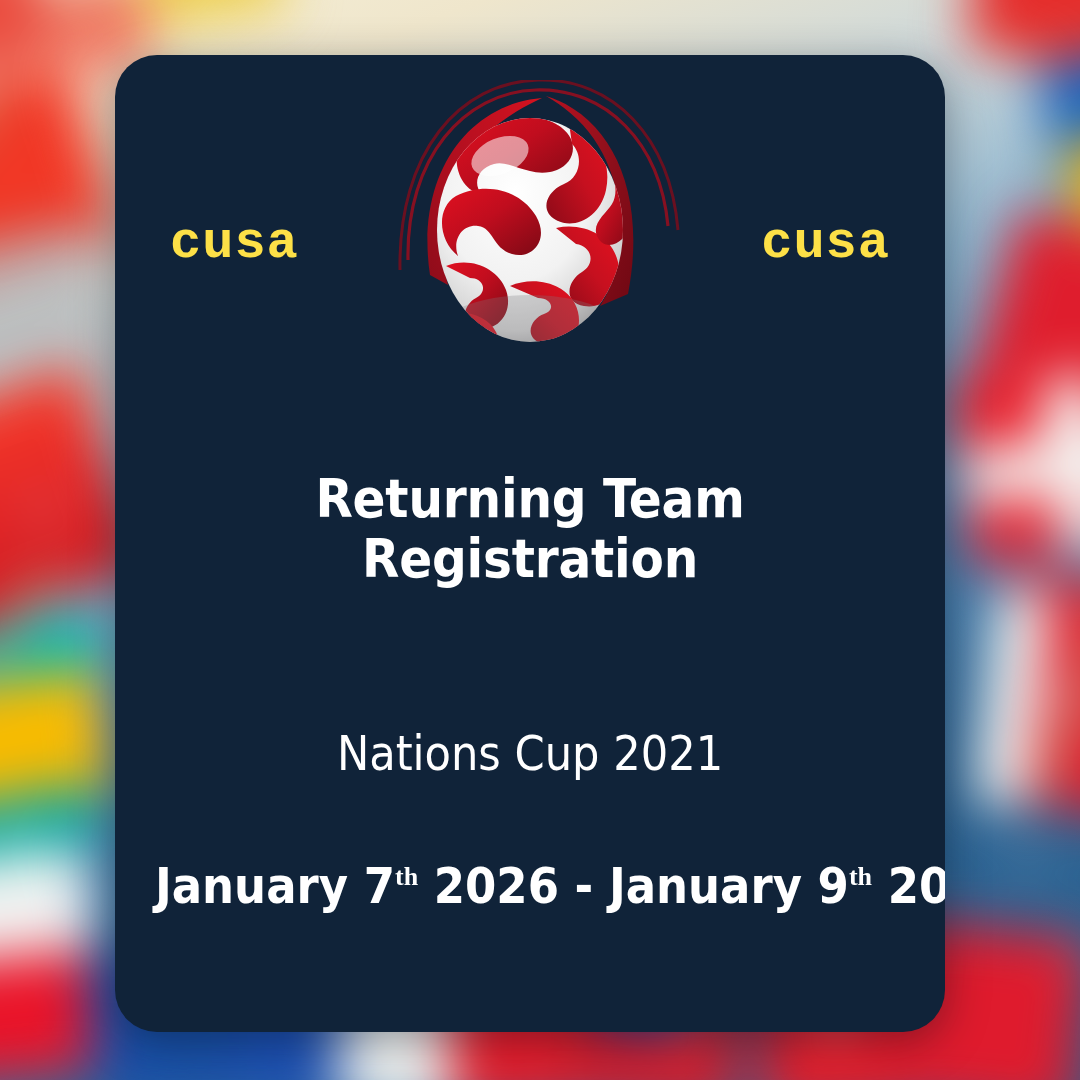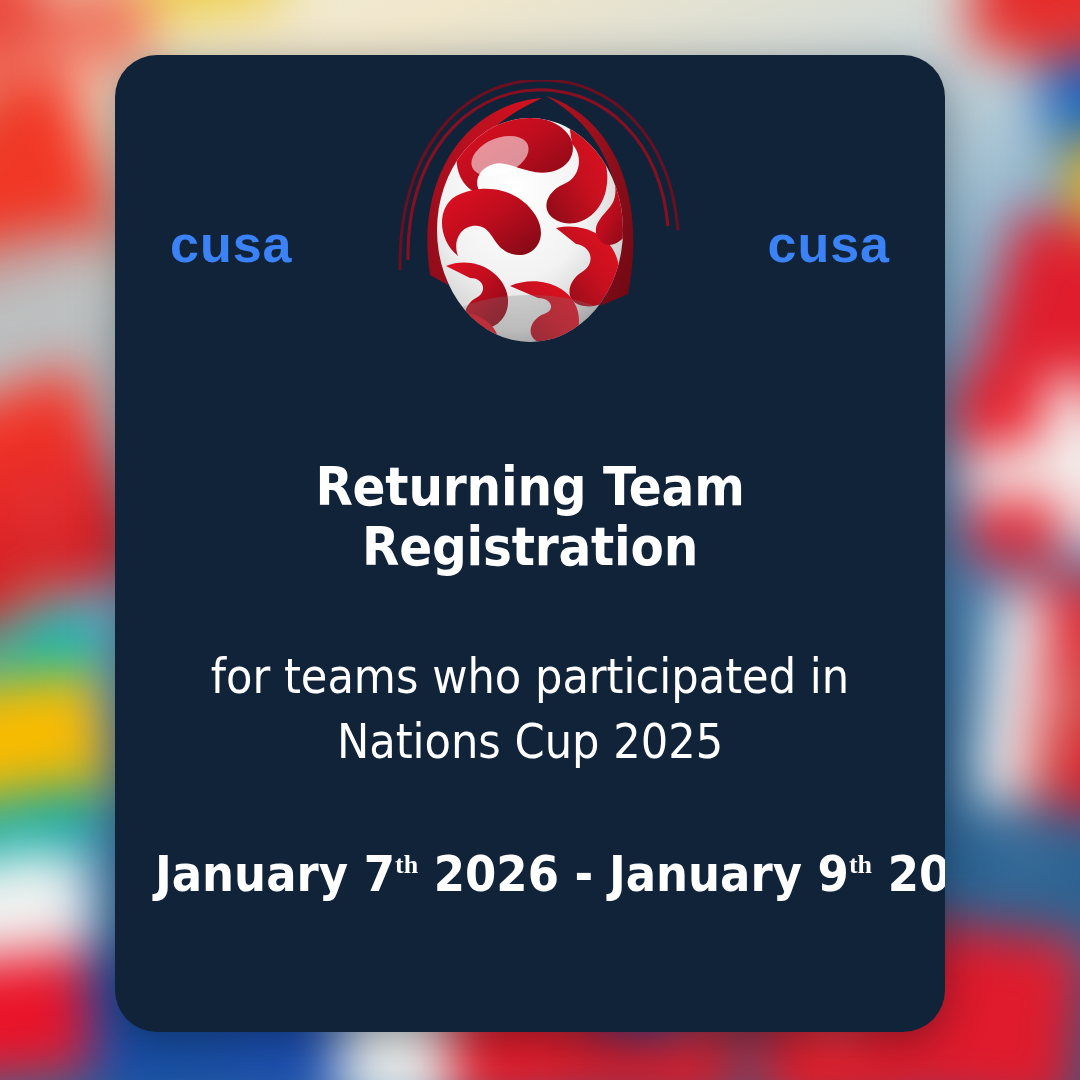--- a/index.html
+++ b/index.html
@@ -69,25 +69,25 @@
   .header {
     position: absolute;
     left: 0; right: 0;
     top: 0;
     height: 300px;
   }
 
   .wordmark {
     position: absolute;
     top: 163px;
-    font-family: Liberation Sans, sans-serif;
+    font-family: Liberation Mono, monospace;
     font-size: 52px;
     font-weight: 700;
     letter-spacing: 1px;
-    color: #3b82f6;
+    color: #fde047;
     line-height: 1;
     user-select: none;
   }
   .wordmark.left  { left: 55px; }
   .wordmark.right { right: 55px; }
   .wordmark .glyphs { display: inline-block; }
 
   .ball-wrap {
     position: absolute;
     left: 50%;
@@ -96,21 +96,21 @@
     height: 270px;
     transform: translateX(-50%);
   }
   .ball-wrap svg { display: block; width: 100%; height: 100%; }
 
   
   .body-text {
     position: absolute;
     left: 40px;
     right: 40px;
-    top: 360px;
+    top: 372px;
     text-align: center;
     color: #ffffff;
   }
 
   .headline {
     font-family: "DejaVu Sans Condensed", "Liberation Sans Narrow", "Liberation Sans", sans-serif;
     font-weight: 700;
     font-size: 54px;
     letter-spacing: -0.2px;
     line-height: 1.12;
@@ -292,23 +292,22 @@
           </g>
         </svg>
       </div>
     </div>
 
     <div class="body-text">
 
       <h1 class="headline">Returning Team Registration</h1>
 
       <p class="subhead">
-        <span>for teams who participated in</span>
         <br>
-        <span>Nations Cup 2025</span>
+        <span>Nations Cup 2021</span>
       </p>
 
       <p class="dates">
         <span>January</span><span>&nbsp;</span><span>7</span><sup>th</sup><span>&nbsp;</span><span>2026</span><span>&nbsp;</span><span>-</span><span>&nbsp;</span><span>January</span><span>&nbsp;</span><span>9</span><sup>th</sup><span>&nbsp;</span><span>2026</span>
       </p>
     </div>
   </div>
 </div>
 
 </body></html>

